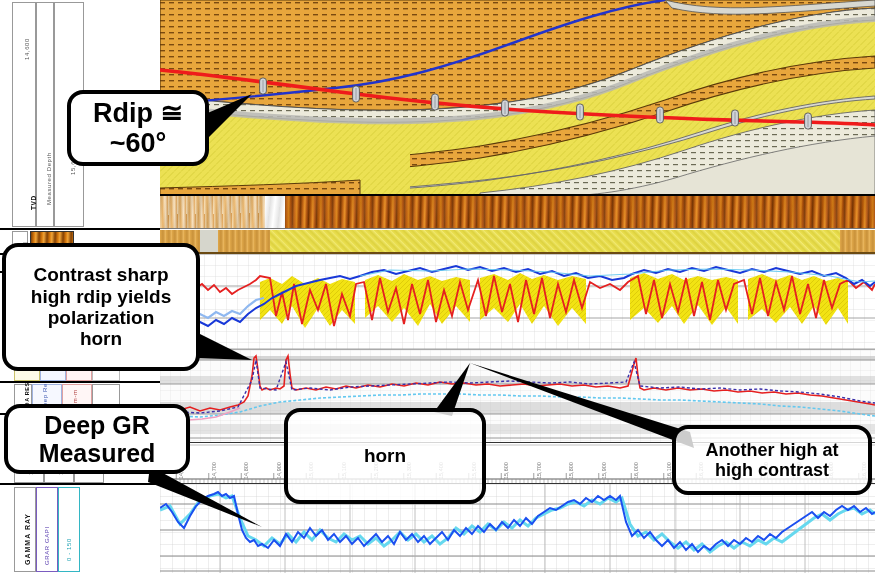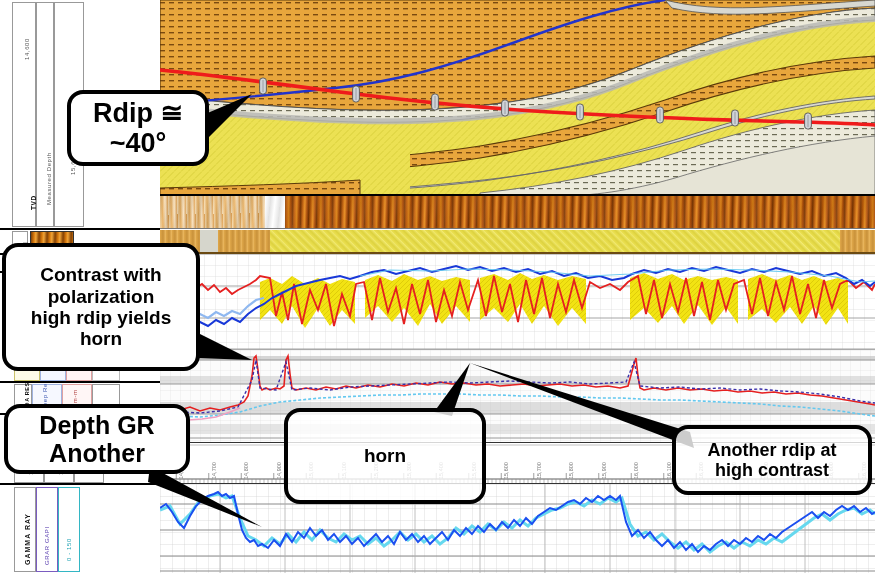--- a/index.html
+++ b/index.html
@@ -769,46 +769,46 @@
     <path d="M150,466 L262,527 L148,482 Z" fill="#000"></path>
 
     <path d="M434,412 L470,363 L452,416 Z" fill="#000"></path>
 
     <path d="M690,432 L470,363 L694,448 Z" fill="#000"></path>
   </svg>
 
   <div class="callout" id="co-rdip" style="left:67px; top:90px; width:142px; height:76px; font-size:27px;">
     <div class="callout-text">
       <div>Rdip ≅</div>
-      <div>~40°</div>
+      <div>~60°</div>
     </div>
   </div>
 
   <div class="callout" id="co-sharp-res" style="left:2px; top:243px; width:198px; height:128px; font-size:19px;">
     <div class="callout-text">
-      <div>Contrast with</div>
+      <div>Contrast sharp</div>
+      <div>high rdip yields</div>
       <div>polarization</div>
-      <div>high rdip yields</div>
       <div>horn</div>
     </div>
   </div>
 
   <div class="callout" id="co-sharp-gr" style="left:4px; top:404px; width:186px; height:70px; font-size:25px;">
     <div class="callout-text">
-      <div>Depth GR</div>
-      <div>Another</div>
+      <div>Deep GR</div>
+      <div>Measured</div>
     </div>
   </div>
 
   <div class="callout translucent" id="co-transitional" style="left:284px; top:408px; width:202px; height:96px; font-size:19px;">
     <div class="callout-text">
       <div>horn</div>
     </div>
   </div>
 
   <div class="callout translucent" id="co-another-horn" style="left:672px; top:425px; width:200px; height:70px; font-size:18px;">
     <div class="callout-text">
-      <div>Another rdip at</div>
+      <div>Another high at</div>
       <div>high contrast</div>
     </div>
   </div>
 
 </div>
 
 </body></html>

